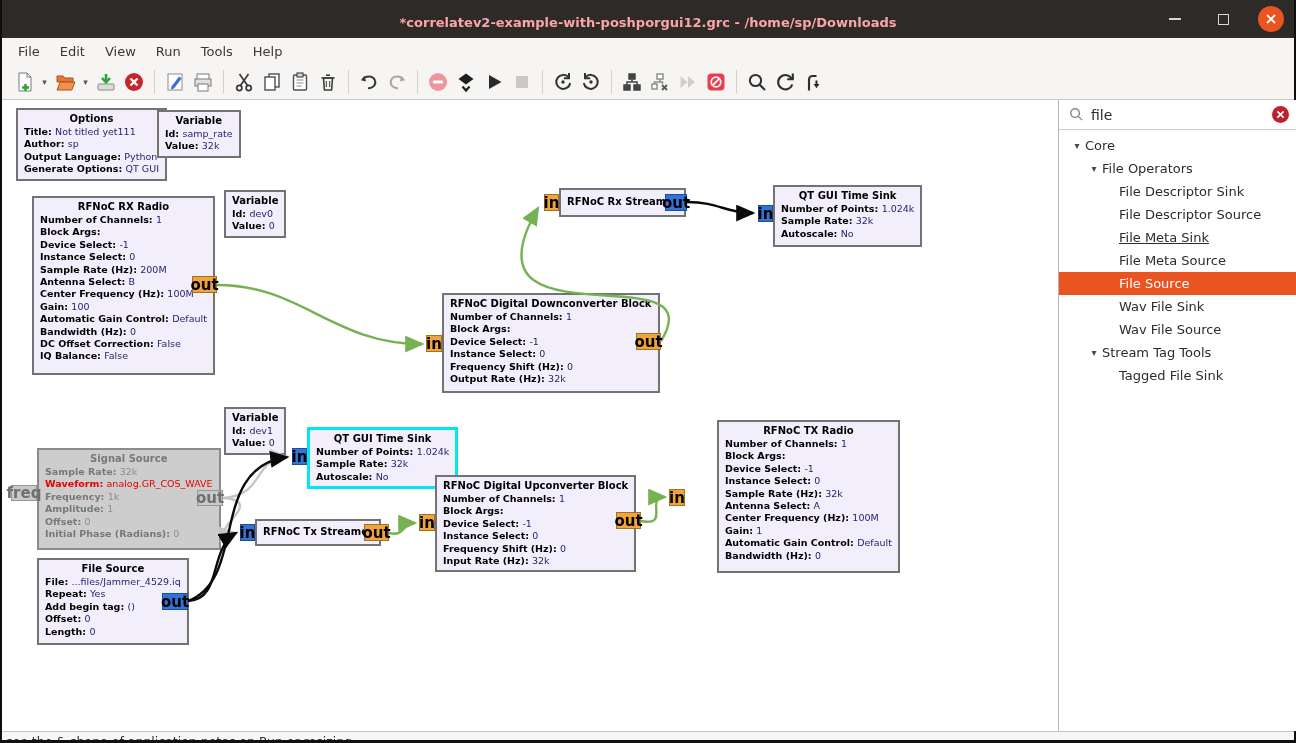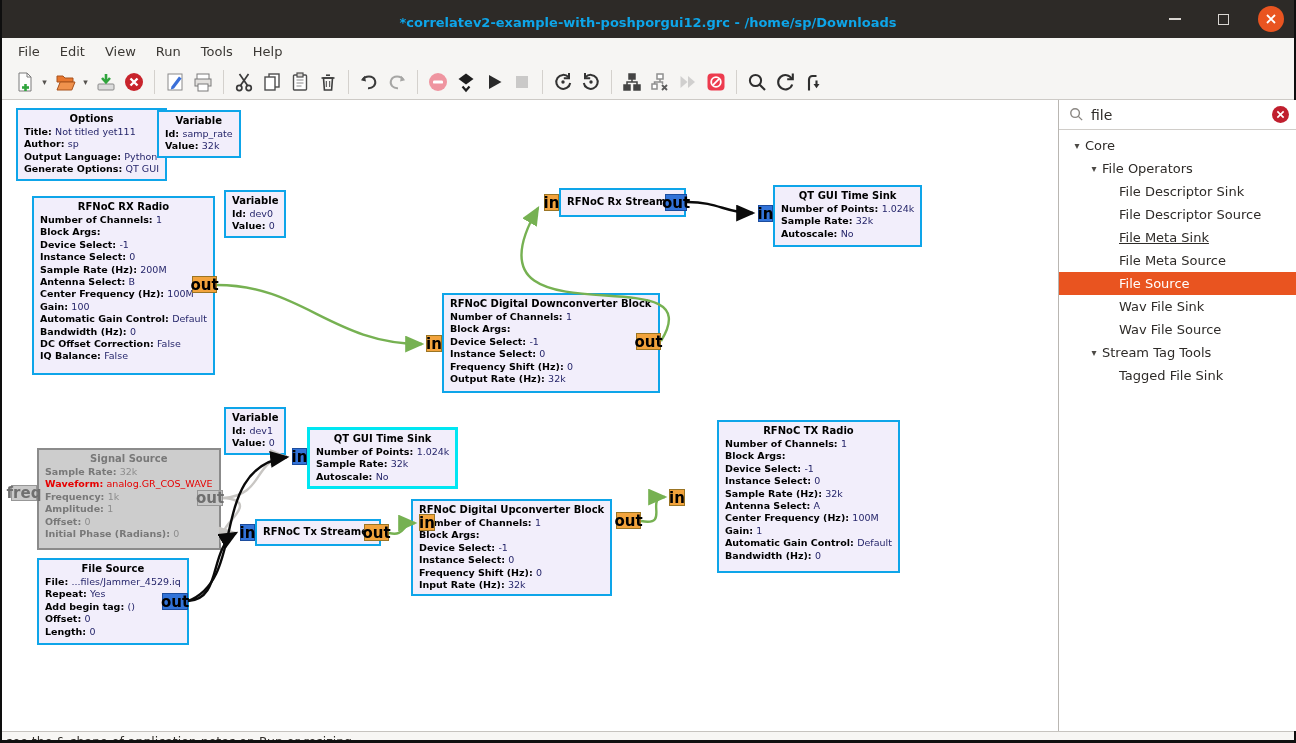--- a/index.html
+++ b/index.html
@@ -5,21 +5,21 @@
   * { margin:0; padding:0; box-sizing:border-box; }
   html,body { width:1296px; height:743px; overflow:hidden; background:#000;
     font-family:"DejaVu Sans","Liberation Sans",sans-serif; }
   .window { width:1296px; height:743px; display:flex; flex-direction:column;
     border-left:2px solid #0e0e0e; border-right:2px solid #0e0e0e; background:#f6f5f3; }
 
   
   .titlebar { height:38px; background:#2d2a27; position:relative; flex:0 0 38px; }
   .titlebar .title { position:absolute; left:0; right:0; top:0; height:44px;
     display:flex; align-items:center; justify-content:center;
-    color:#0ea5e9; font-size:13px; font-weight:bold; }
+    color:#fca5a5; font-size:13px; font-weight:bold; }
   .winbtns { position:absolute; right:10px; top:0; height:38px; display:flex; align-items:center; gap:22px; }
   .winbtn { width:26px; height:26px; display:flex; align-items:center; justify-content:center; color:#d9d6d2; }
   .winbtn.min::before { content:""; width:12px; height:2px; background:#d9d6d2; }
   .winbtn.restore span { width:11px; height:11px; border:1.5px solid #d9d6d2; display:block; }
   .winbtn.close { background:#e95420; border-radius:50%; }
   .winbtn.close svg { display:block; }
 
   
   .menubar { height:26px; background:#f6f5f3; display:flex; align-items:center;
     padding-left:6px; flex:0 0 26px; }
@@ -33,21 +33,21 @@
   .tb-btn.dim { opacity:.42; }
   .tb-sep { width:1px; height:24px; background:#d4d1cd; margin:0 6px; }
 
   
   .main { flex:1 1 auto; display:flex; min-height:0; }
   .canvas { position:relative; width:1056px; flex:0 0 1056px; background:#ffffff; overflow:hidden; }
   .vdivider { width:1px; background:#b9b6b2; flex:0 0 1px; }
   .sidebar { flex:1 1 auto; background:#ffffff; display:flex; flex-direction:column; }
 
   
-  .block { position:absolute; background:#f2eefb; border:2px solid #0ea5e9;
+  .block { position:absolute; background:#f2eefb; border:2px solid #737373;
     padding:2px 6px 3px; color:#000; z-index:1; min-width:0; }
   .block .btitle { font-weight:bold; font-size:10px; text-align:center; white-space:nowrap; line-height:14px; }
   .block .param { font-size:9.5px; line-height:12.4px; white-space:nowrap; }
   .block .param .lbl { font-weight:bold; color:#000; }
   .block .param .val { color:#26266b; }
   .block.disabled { background:#cdcdcd; border-color:#8b8b8b; }
   .block.disabled .btitle { color:#787878; }
   .block.disabled .param .lbl { color:#787878; }
   .block.disabled .param .val { color:#8d8d8d; }
   .block .param.error .lbl, .block .param.error .val { color:#e60000; }
@@ -383,21 +383,21 @@
           <div class="param"><span class="lbl">Add begin tag: </span><span class="val">()</span></div>
           <div class="param"><span class="lbl">Offset: </span><span class="val">0</span></div>
           <div class="param"><span class="lbl">Length: </span><span class="val">0</span></div>
         </div>
         <div class="port stream" style="left: 160px; top: 493px; width: 26px; height: 17px;">out</div>
         <div class="block title-only" style="left: 253px; top: 419px; min-width: 109px; min-height: 27px;">
           <div class="btitle">RFNoC Tx Streamer</div>
         </div>
         <div class="port stream" style="left: 238px; top: 424px; width: 15px; height: 17px;">in</div>
         <div class="port rfnoc" style="left: 362px; top: 424px; width: 25px; height: 17px;">out</div>
-        <div class="block" style="left: 409px; top: 375px; min-width: 181px; min-height: 95px; margin-top: 24px;">
+        <div class="block" style="left: 433px; top: 375px; min-width: 181px; min-height: 95px;">
           <div class="btitle">RFNoC Digital Upconverter Block</div>
           <div class="param"><span class="lbl">Number of Channels: </span><span class="val">1</span></div>
           <div class="param"><span class="lbl">Block Args: </span><span class="val"></span></div>
           <div class="param"><span class="lbl">Device Select: </span><span class="val">-1</span></div>
           <div class="param"><span class="lbl">Instance Select: </span><span class="val">0</span></div>
           <div class="param"><span class="lbl">Frequency Shift (Hz): </span><span class="val">0</span></div>
           <div class="param"><span class="lbl">Input Rate (Hz): </span><span class="val">32k</span></div>
         </div>
         <div class="port rfnoc" style="left: 417px; top: 414px; width: 16px; height: 17px;">in</div>
         <div class="port rfnoc" style="left: 614px; top: 412px; width: 25px; height: 17px;">out</div>

